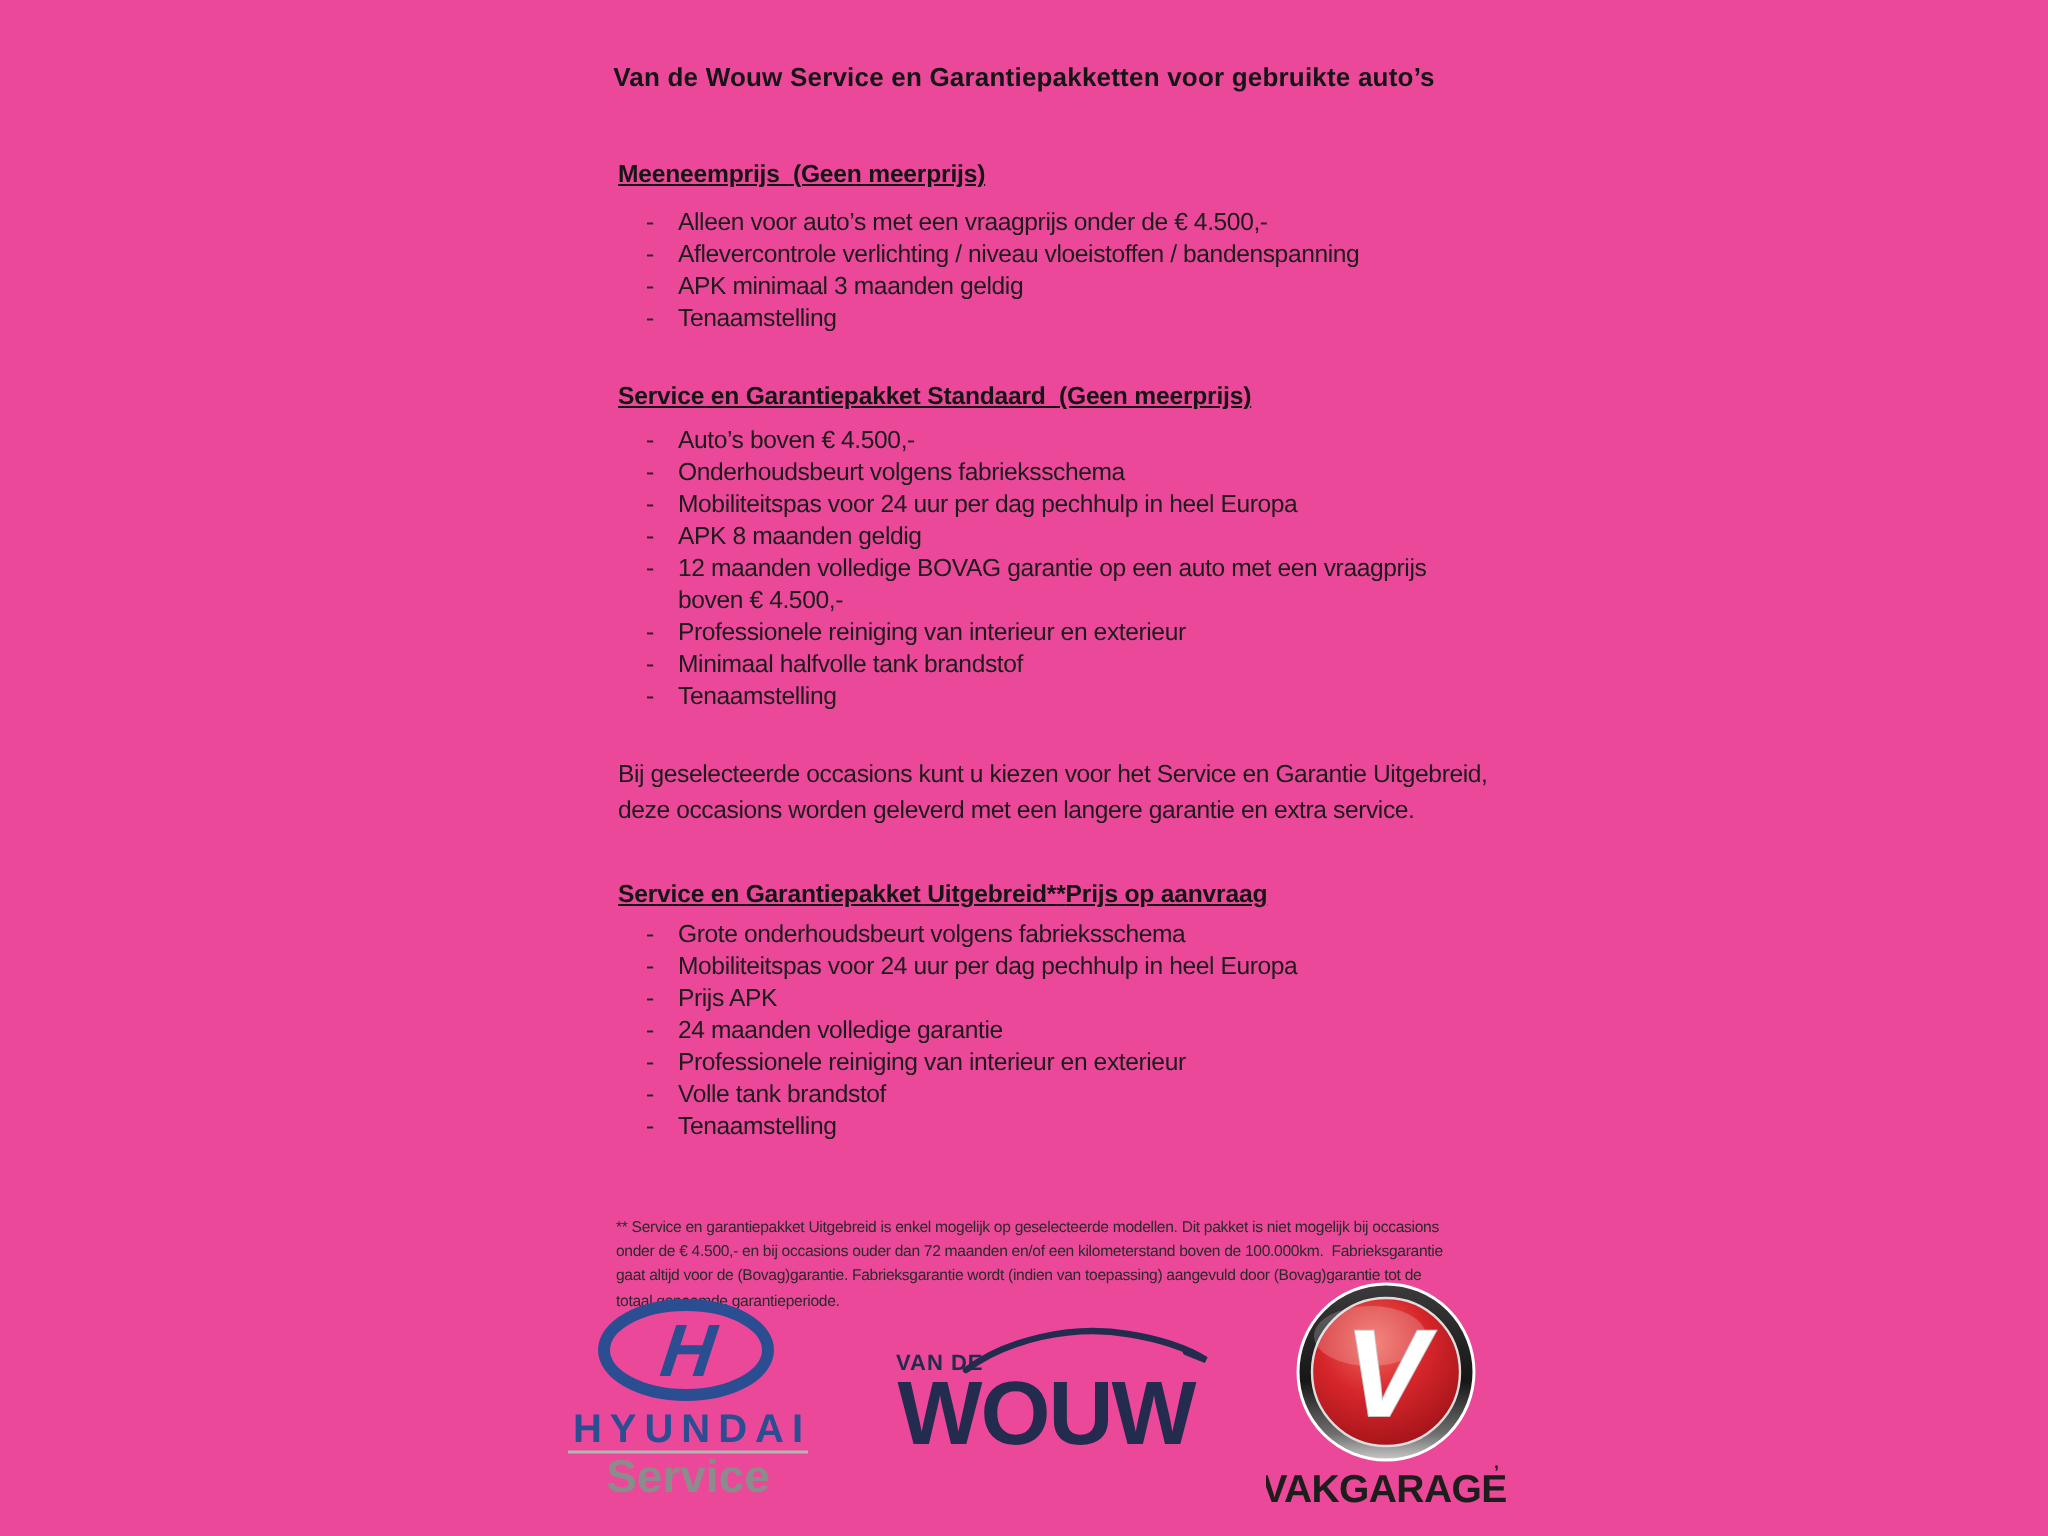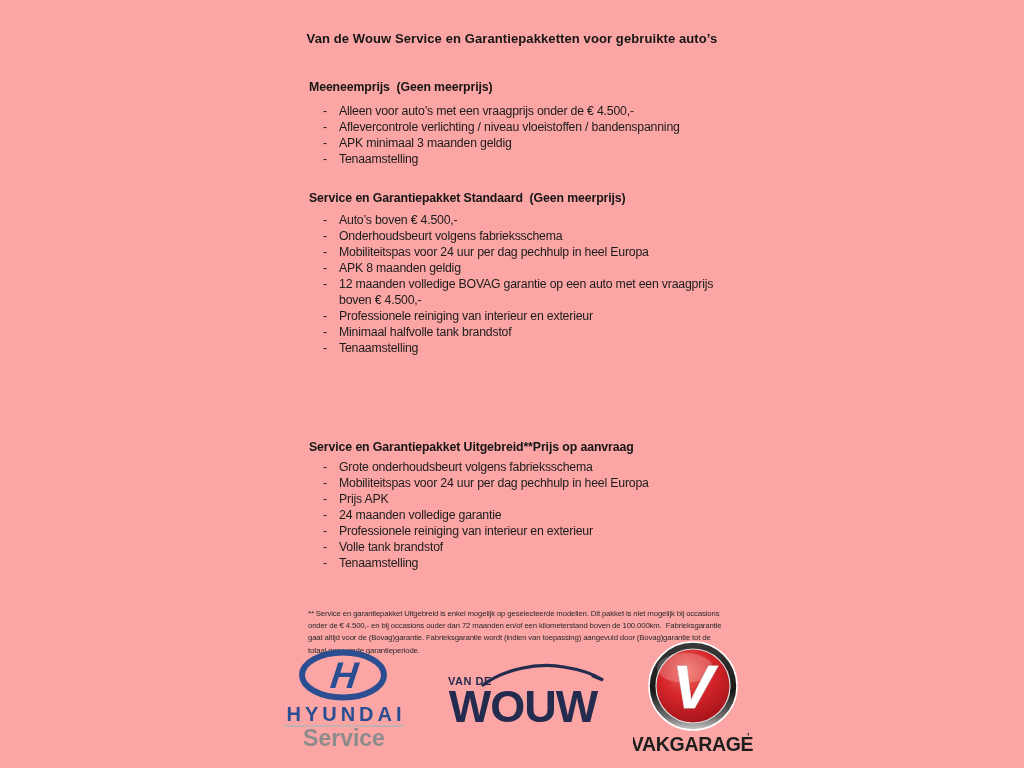--- a/index.html
+++ b/index.html
@@ -1,21 +1,21 @@
 <!DOCTYPE html>
 <html><head>
 <meta charset="utf-8">
 <style>
   html,body{margin:0;padding:0;background:#ffffff;}
-  .page{position:relative;width:1024px;height:768px;background:#fca5a5;overflow:hidden;
+  .page{position:relative;width:1024px;height:768px;background:#ec4899;overflow:hidden;
         font-family:"Liberation Sans",sans-serif;color:#1c1c1c;}
   .title{position:absolute;top:31px;left:0;width:1024px;text-align:center;
          font-size:13px;font-weight:bold;color:#151515;letter-spacing:0.1px;}
   .heading{position:absolute;left:309px;font-size:12.3px;font-weight:bold;color:#151515;
-           white-space:pre-wrap;letter-spacing:-0.1px;}
+           white-space:pre-wrap;letter-spacing:-0.1px;text-decoration:underline;}
   .h-1{top:80px}
   .h-2{top:191px}
   .h-3{top:440px;display:flex;text-align:center;}
   .h-3 .price-note{}
   ul.list{position:absolute;left:323px;margin:0;padding:0;list-style:none;
           font-size:12.3px;letter-spacing:-0.2px;line-height:16px;}
   .list-1{top:103px}
   .list-2{top:212px}
   .list-3{top:459px}
   ul.list li{display:flex;}
@@ -89,20 +89,21 @@
     <li>
         <span class="dash">-</span>
         <span class="li-text">Minimaal halfvolle tank brandstof</span>
       </li>
     <li>
         <span class="dash">-</span>
         <span class="li-text">Tenaamstelling</span>
       </li>
   </ul>
 
+  <div class="paragraph">Bij geselecteerde occasions kunt u kiezen voor het Service en Garantie Uitgebreid, deze occasions worden geleverd met een langere garantie en extra service.</div>
 
   <div class="heading h-3">
     <span>Service en Garantiepakket Uitgebreid**</span>
     <span class="price-note">Prijs op aanvraag</span>
   </div>
   <ul class="list list-3">
     <li>
         <span class="dash">-</span>
         <span class="li-text">Grote onderhoudsbeurt volgens fabrieksschema</span>
       </li>

